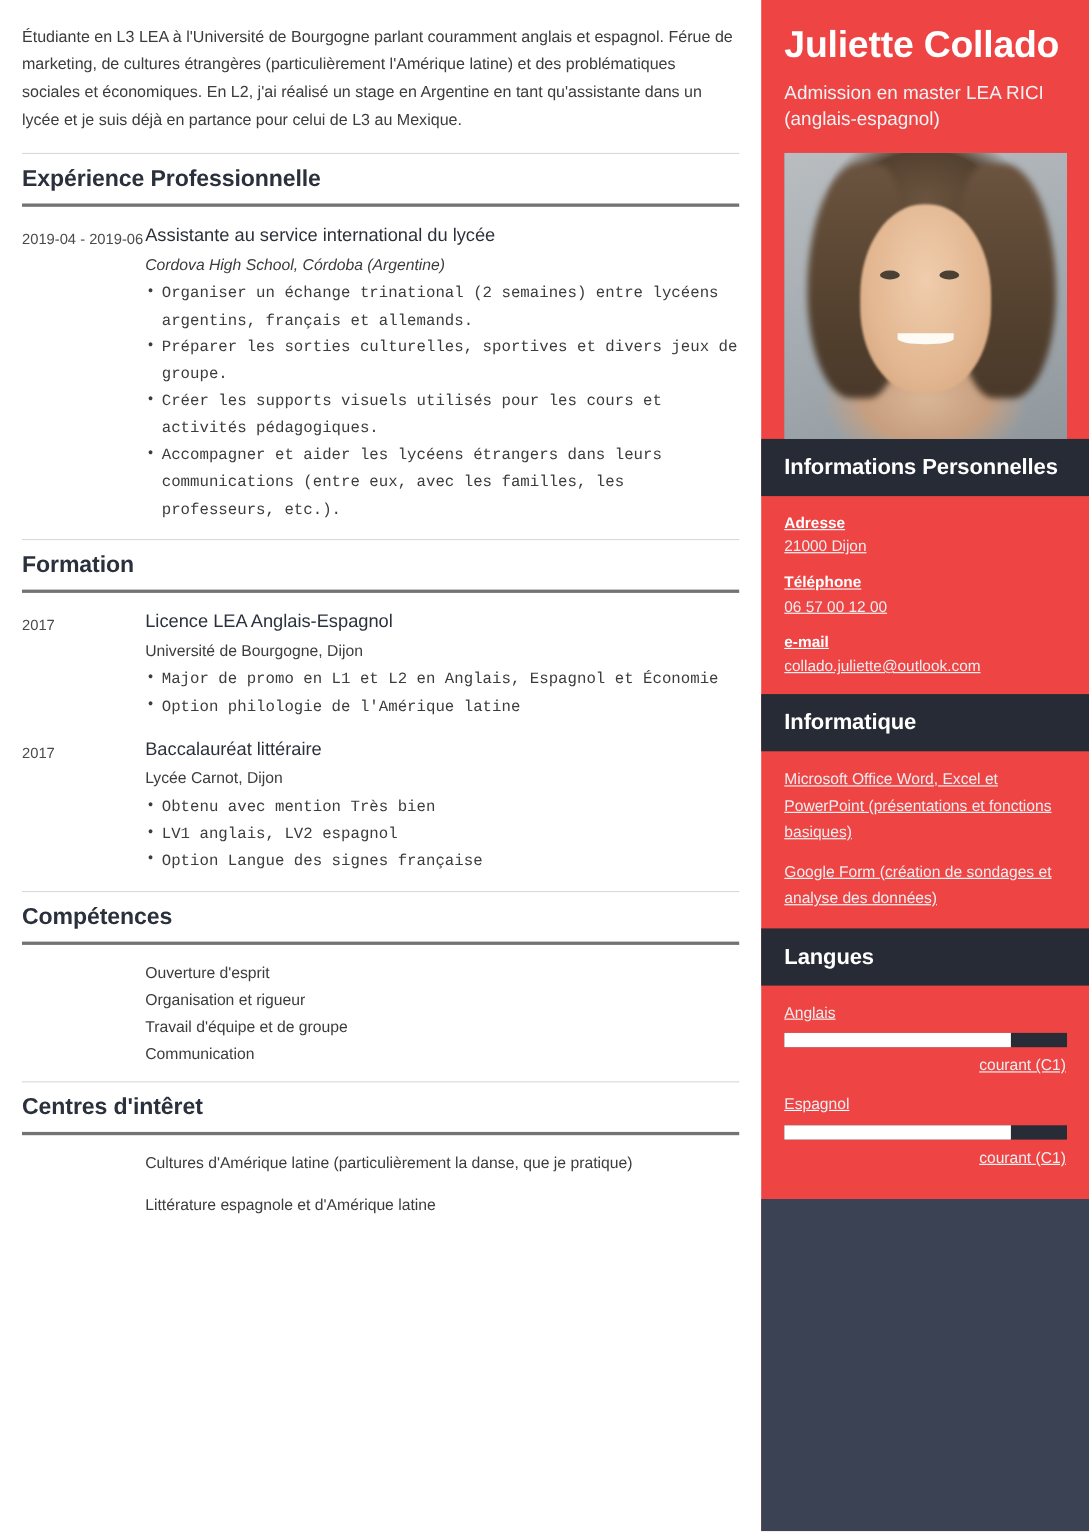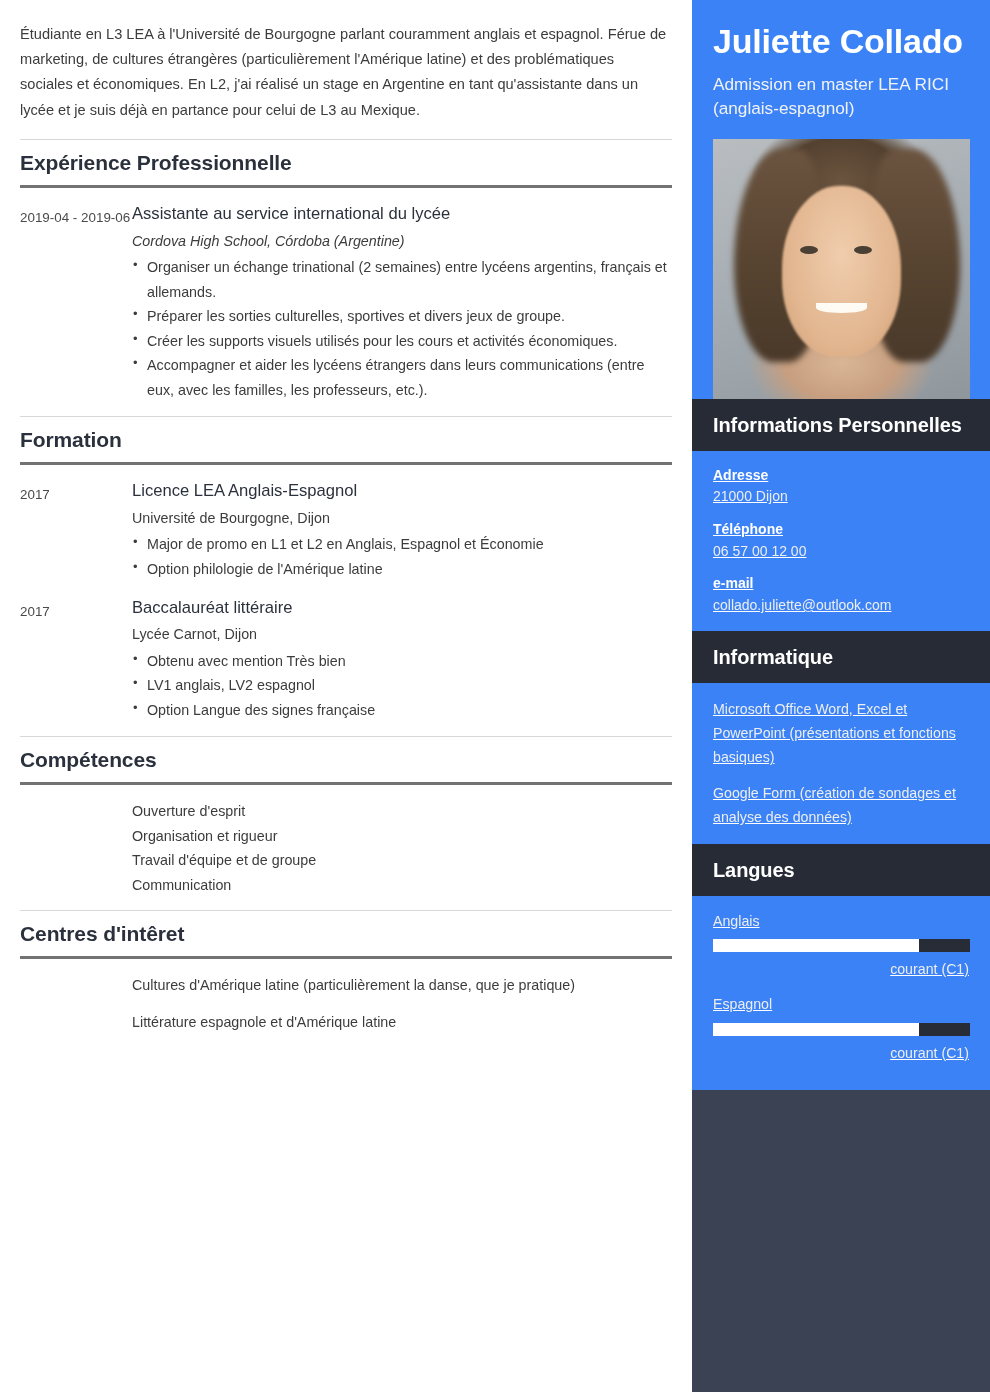--- a/index.html
+++ b/index.html
@@ -84,20 +84,21 @@
   .entry-sub.italic { font-style: italic; }
 
   ul.bullets { list-style: none; }
   ul.bullets li {
     position: relative;
     font-size: 14.3px;
     line-height: 1.72;
     color: #3c3c3c;
     padding-left: 15px;
     margin-bottom: 0px;
+    font-family: Liberation Mono, monospace;
   }
   ul.bullets li::before {
     content: "\2022";
     position: absolute;
     left: 1px;
     top: -1px;
     color: #3c3c3c;
     font-size: 13px;
   }
 
@@ -108,21 +109,21 @@
     line-height: 1.72;
     color: #3c3c3c;
   }
   .plain-list.spaced .plain-item { margin-bottom: 13px; }
   .sec-gap     { padding-bottom: 10px; }
 
   
   .side-col {
     width: 298px;
     flex: 0 0 298px;
-    background: #3b82f6;
+    background: #ef4444;
     color: #ffffff;
     display: flex;
     flex-direction: column;
     justify-content: flex-end;
   }
 
   .side-top { padding: 22px 21px 0 21px; }
 
   .side-name {
     font-size: 34px;
@@ -256,21 +257,21 @@
             <div class="section-title">Expérience Professionnelle</div>
           </div>
           <div class="entry">
             <div class="entry-date">2019-04 - 2019-06</div>
             <div class="entry-body">
               <div class="entry-title">Assistante au service international du lycée</div>
               <div class="entry-sub italic">Cordova High School, Córdoba (Argentine)</div>
               <ul class="bullets">
                 <li>Organiser un échange trinational (2 semaines) entre lycéens argentins, français et allemands.</li>
                 <li>Préparer les sorties culturelles, sportives et divers jeux de groupe.</li>
-                <li>Créer les supports visuels utilisés pour les cours et activités économiques.</li>
+                <li>Créer les supports visuels utilisés pour les cours et activités pédagogiques.</li>
                 <li>Accompagner et aider les lycéens étrangers dans leurs communications (entre eux, avec les familles, les professeurs, etc.).</li>
               </ul>
             </div>
           </div>
         </div>
         <div class="section">
           <div class="section-head">
             <div class="section-title">Formation</div>
           </div>
           <div class="entry">

